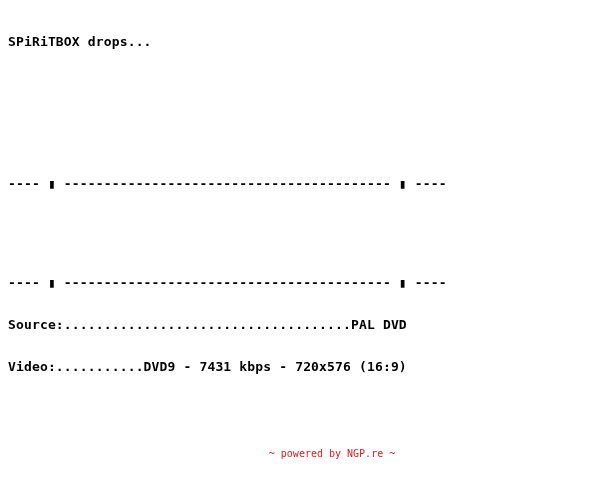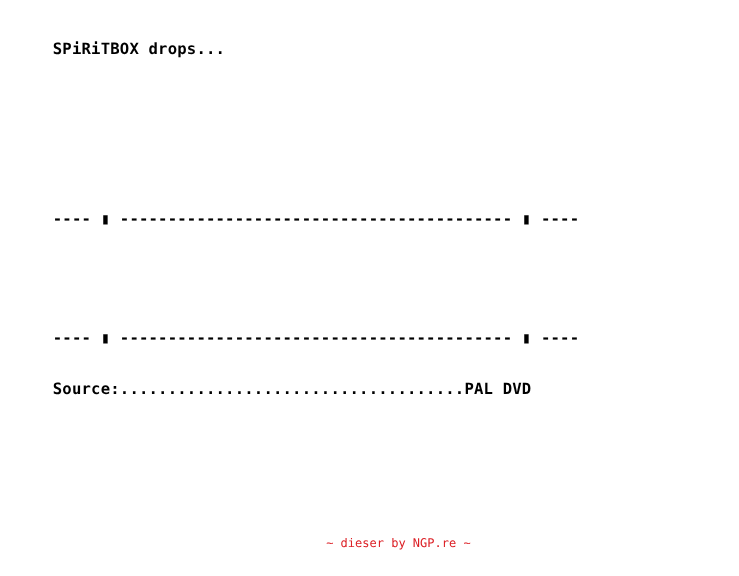--- a/index.html
+++ b/index.html
@@ -15,21 +15,20 @@
     left: 8px; top: 6px;
     color: #000000;
     font-weight: bold;
     font-size: 13px;
     letter-spacing: 0.15px;
     white-space: pre;
   }
   .line {
     height: 12.2px;
     line-height: 12.2px;
-    margin-left: 36px;
   }
   .branding {
     position: absolute;
     left: 48px; top: 424px;
     width: 568px;
     text-align: center;
     color: #dc2026;
     font-weight: normal;
     font-size: 10px;
     white-space: pre;
@@ -45,20 +44,21 @@
 <div class="nfo">
   <div class="line">SPiRiTBOX drops...</div>
   <div class="line"></div>
   <div class="line"></div>
 
   <div class="line">---- ▮ ----------------------------------------- ▮ ----</div>
   <div class="line"></div>
 
   <div class="line">---- ▮ ----------------------------------------- ▮ ----</div>
   <div class="line">Source:....................................PAL DVD</div>
+  <div class="line">Video:...........DVD9 - 7431 kbps - 720x576 (16:9)</div>
   
   
 
   
   
   
   
   
   
   
@@ -74,15 +74,15 @@
   
 
   
   
   
   
   
 </div>
 
 <div class="branding">
-  <div class="bline">~ dieser by NGP.re ~</div>
+  <div class="bline">~ powered by NGP.re ~</div>
   
 </div>
 
 </body></html>

